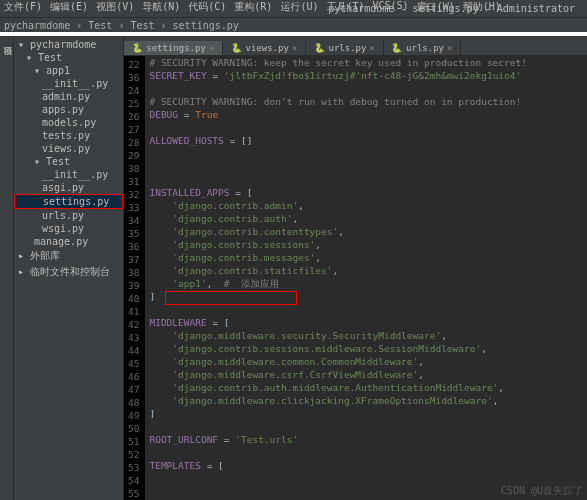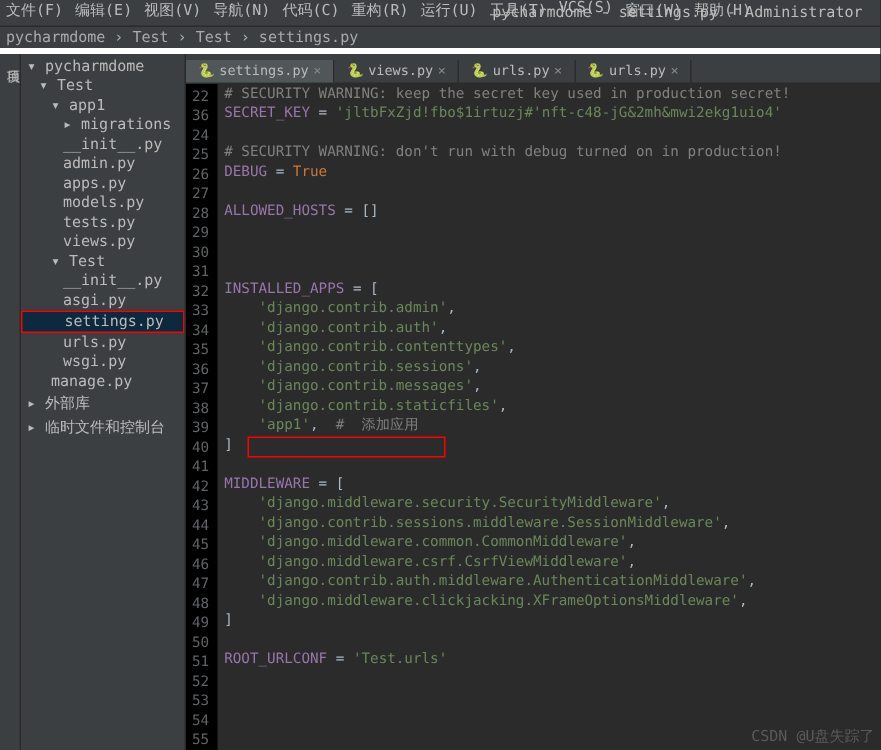--- a/index.html
+++ b/index.html
@@ -55,21 +55,20 @@
 </div>
 <div class="main">
   <div class="lbar">
       <div class="lbar-text">项目</div>
     </div>
   <div class="sidebar">
     <div class="tree" id="tree">
         <div class="tree-item indent-0">▾ pycharmdome</div>
         <div class="tree-item indent-1">▾ Test</div>
         <div class="tree-item indent-2">▾ app1</div>
-        <div class="tree-item indent-3">▸ migrations</div>
         <div class="tree-item indent-3">__init__.py</div>
         <div class="tree-item indent-3">admin.py</div>
         <div class="tree-item indent-3">apps.py</div>
         <div class="tree-item indent-3">models.py</div>
         <div class="tree-item indent-3">tests.py</div>
         <div class="tree-item indent-3">views.py</div>
         <div class="tree-item indent-2">▾ Test</div>
         <div class="tree-item indent-3">__init__.py</div>
         <div class="tree-item indent-3">asgi.py</div>
         <div class="tree-item indent-3 sel redbox">settings.py</div>
@@ -166,17 +165,18 @@
           <div class="line"><span class="c-str">    'django.middleware.security.SecurityMiddleware'</span><span class="">,</span></div>
           <div class="line"><span class="c-str">    'django.contrib.sessions.middleware.SessionMiddleware'</span><span class="">,</span></div>
           <div class="line"><span class="c-str">    'django.middleware.common.CommonMiddleware'</span><span class="">,</span></div>
           <div class="line"><span class="c-str">    'django.middleware.csrf.CsrfViewMiddleware'</span><span class="">,</span></div>
           <div class="line"><span class="c-str">    'django.contrib.auth.middleware.AuthenticationMiddleware'</span><span class="">,</span></div>
           <div class="line"><span class="c-str">    'django.middleware.clickjacking.XFrameOptionsMiddleware'</span><span class="">,</span></div>
           <div class="line ">]</div>
           <div class="line "> </div>
           <div class="line"><span class="c-var">ROOT_URLCONF</span><span class=""> = </span><span class="c-str">'Test.urls'</span></div>
           <div class="line "> </div>
+          <div class="line"><span class="c-var">TEMPLATES</span><span class=""> = [</span></div>
         </div>
     </div>
   </div>
 </div>
 <div class="watermark">CSDN @U盘失踪了</div>
 
 </body></html>

